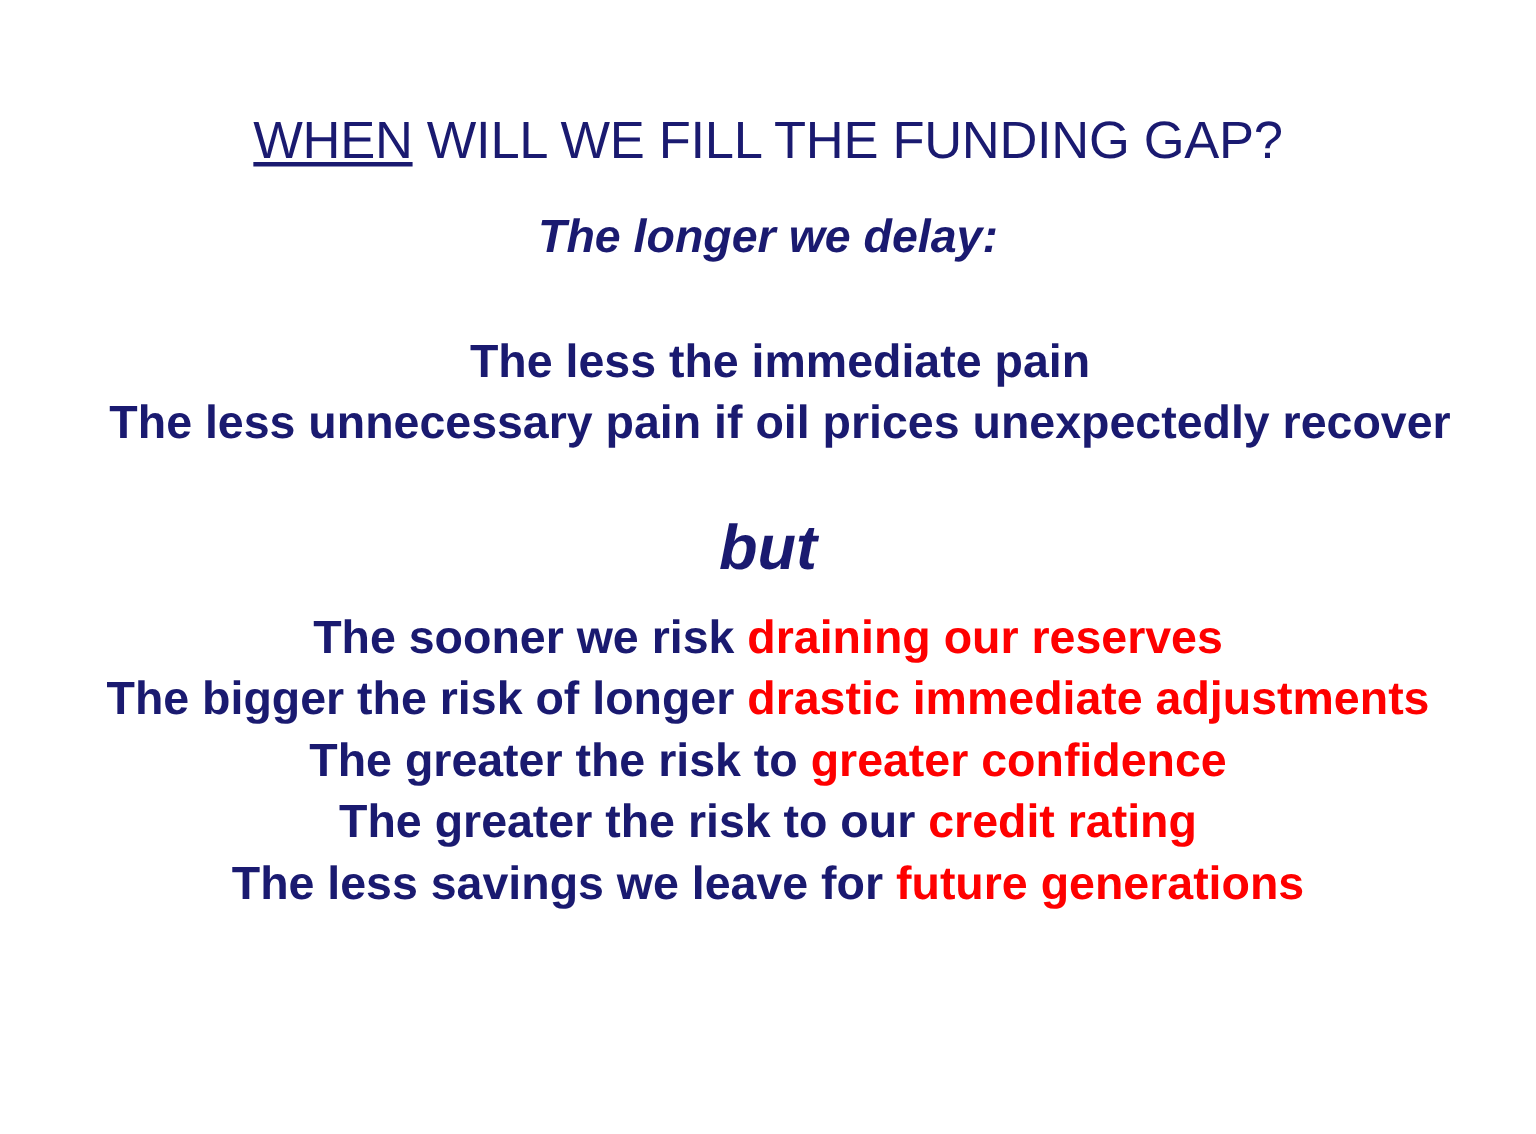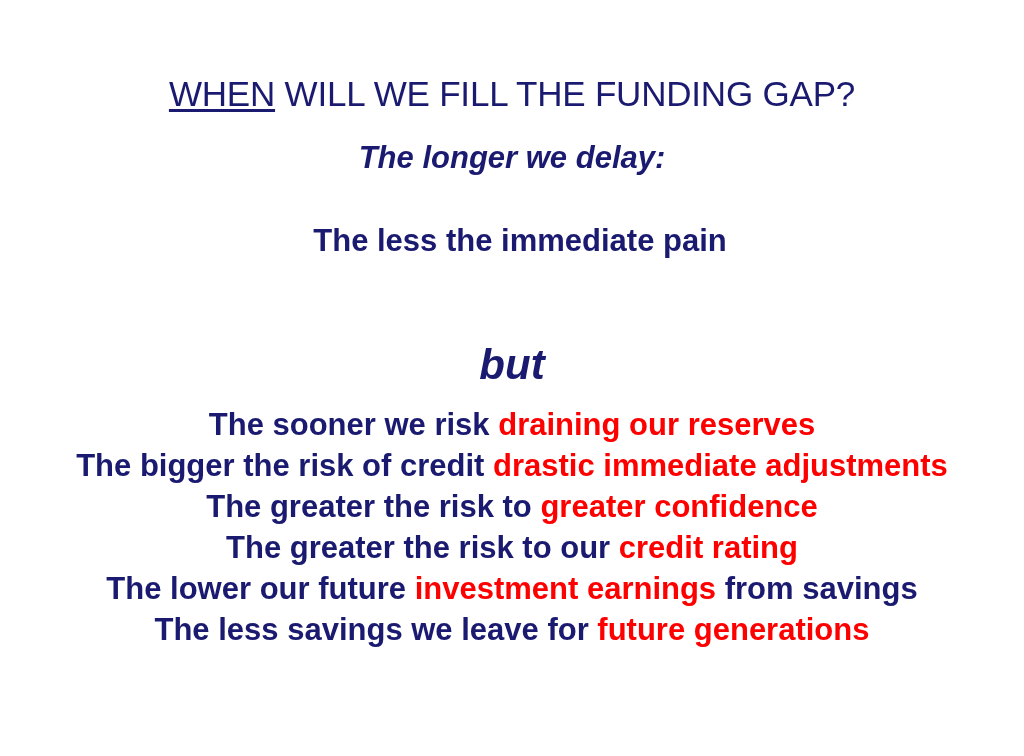--- a/index.html
+++ b/index.html
@@ -109,26 +109,26 @@
 <body>
 
 <div class="slide">
 
   <h1 class="slide-title"><span class="u">WHEN</span><span> WILL WE FILL THE FUNDING GAP?</span></h1>
 
   <div class="lead-in">The longer we delay:</div>
 
   <div class="benefit-block">
     <div class="benefit-line">The less the immediate pain</div>
+    <div class="benefit-line">The less unnecessary pain if oil prices unexpectedly recover</div>
   </div>
 
   <div class="connector">but</div>
 
   <div class="risk-block">
     <div class="risk-line"><span>The sooner we risk </span><span class="hi">draining our reserves</span><span></span></div>
-    <div class="risk-line"><span>The bigger the risk of credit </span><span class="hi">drastic immediate adjustments</span><span></span></div>
+    <div class="risk-line"><span>The bigger the risk of longer </span><span class="hi">drastic immediate adjustments</span><span></span></div>
     <div class="risk-line"><span>The greater the risk to </span><span class="hi">greater confidence</span><span></span></div>
     <div class="risk-line"><span>The greater the risk to our </span><span class="hi">credit rating</span><span></span></div>
-    <div class="risk-line"><span>The lower our future </span><span class="hi">investment earnings</span><span> from savings</span></div>
     <div class="risk-line"><span>The less savings we leave for </span><span class="hi">future generations</span><span></span></div>
   </div>
 
 </div>
 
 </body></html>

